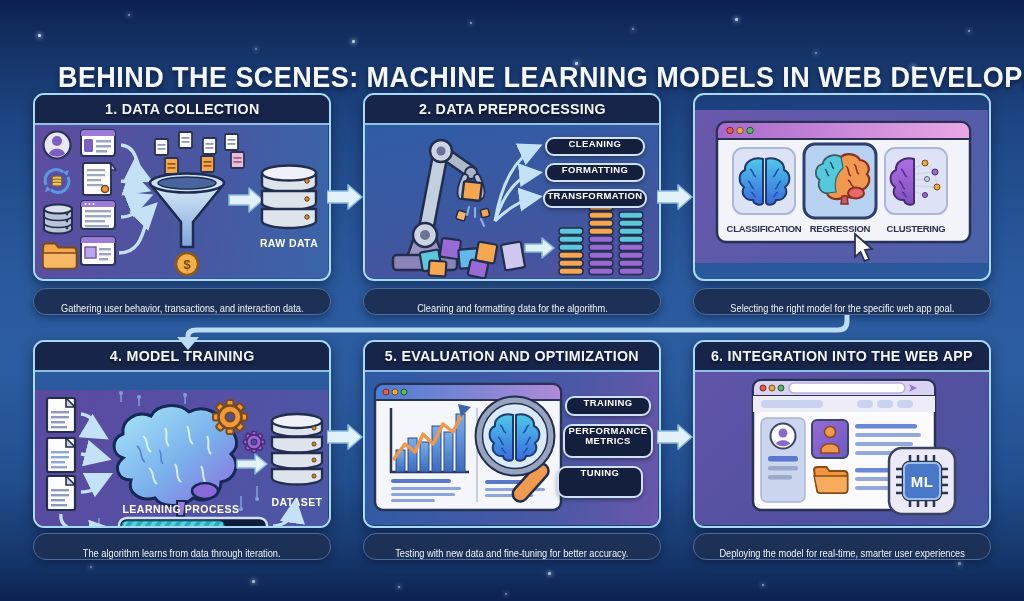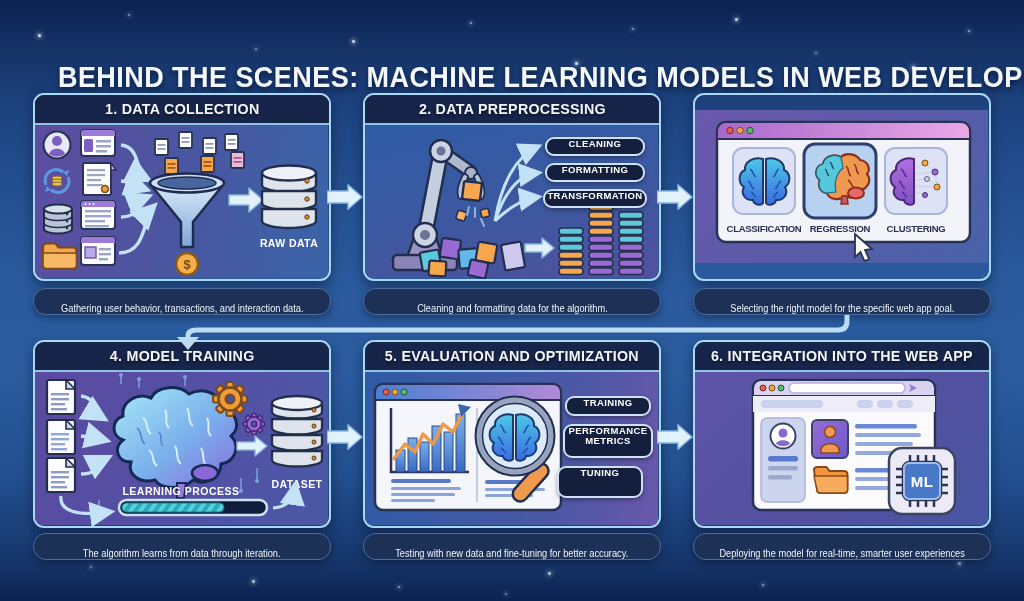--- a/index.html
+++ b/index.html
@@ -16,21 +16,21 @@
     box-shadow:0 5px 12px rgba(4,12,34,.45);}
   .panel-header{height:28px;line-height:28px;text-align:center;background:#17254a;
     border-bottom:2px solid #8fc2e4;color:#f2f6fc;font-size:15px;font-weight:800;
     letter-spacing:.3px;white-space:nowrap;text-shadow:0 2px 3px rgba(0,0,0,.5);}
   .sqz-h{display:inline-block;transform:scaleX(.95);transform-origin:center;}
   .panel-body{position:relative;width:293px;height:153px;}
   .panel-body > svg{position:absolute;left:0;top:0;}
   .body-p1{background:linear-gradient(98deg,#5e4da1 0%,#4b55a0 45%,#3a64a8 100%);}
   .body-p2{background:linear-gradient(168deg,#2f5ca6 0%,#3d58a0 55%,#50519e 100%);}
   .body-p3{background:linear-gradient(135deg,#6a57ab 0%,#5a5aa8 50%,#4763a8 100%);margin-top:15px;}
-  .body-p4{background:linear-gradient(112deg,#5a4aa0 0%,#5550a5 50%,#4a58a5 100%);}
+  .body-p4{background:linear-gradient(112deg,#5a4aa0 0%,#5550a5 50%,#4a58a5 100%);margin-top:18px;}
   .body-p5{background:linear-gradient(100deg,#2e5ba4 0%,#4a58a5 65%,#6a57ab 100%);}
   .body-p6{background:linear-gradient(135deg,#5f55a8 0%,#5450a0 55%,#4756a0 100%);}
   .caption{position:absolute;width:298px;height:27px;box-sizing:border-box;
     background:#1d3156;border:1.5px solid #4e6c9c;border-radius:13px;
     color:#eef3fb;font-size:11px;display:flex;align-items:flex-end;justify-content:center;
     white-space:nowrap;box-shadow:0 3px 7px rgba(4,12,34,.4);}
   .sqz-c{display:inline-block;transform:scaleX(.84);transform-origin:center;}
   .pill{position:absolute;box-sizing:border-box;background:#141f3e;border:2px solid #cfe2f5;
     border-radius:9px;color:#fff;font-weight:700;font-size:9.5px;letter-spacing:.4px;
     display:flex;align-items:flex-start;justify-content:center;text-align:center;line-height:1.1;

